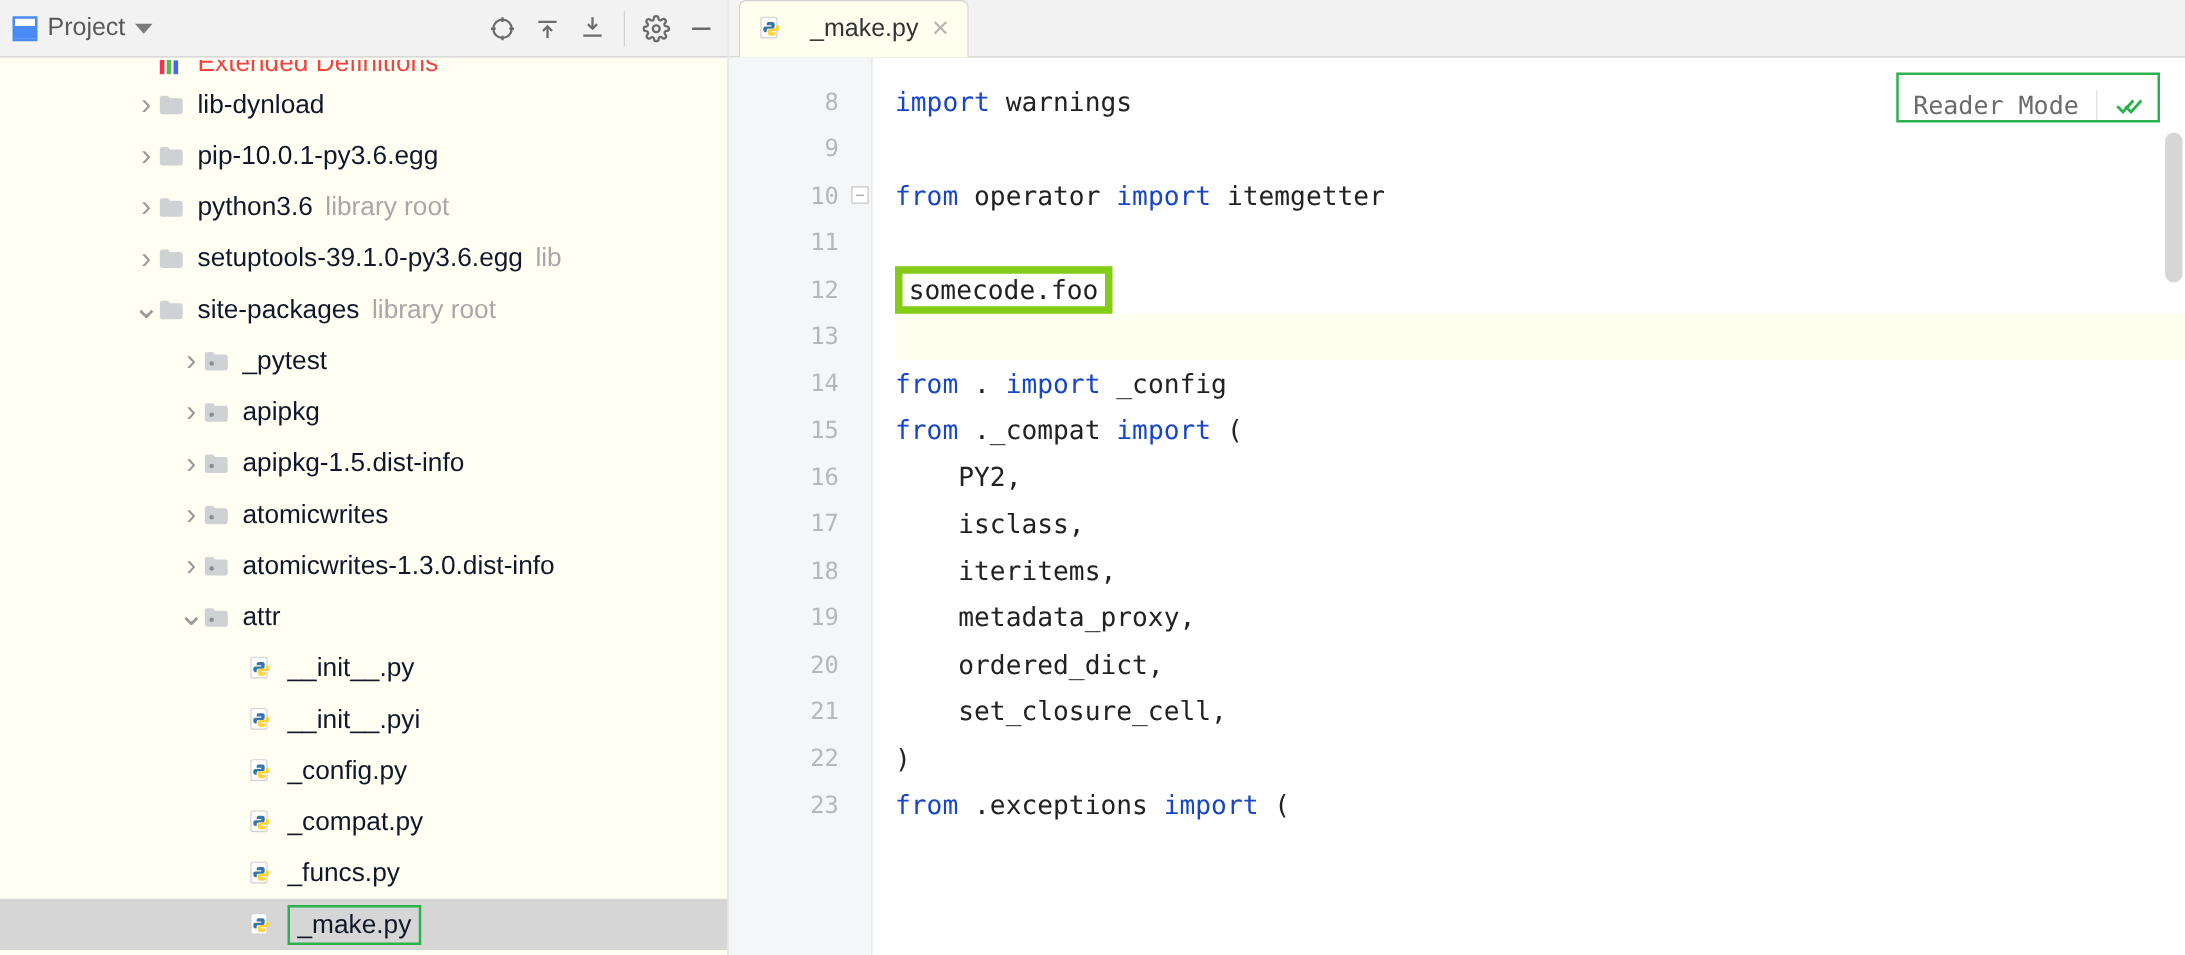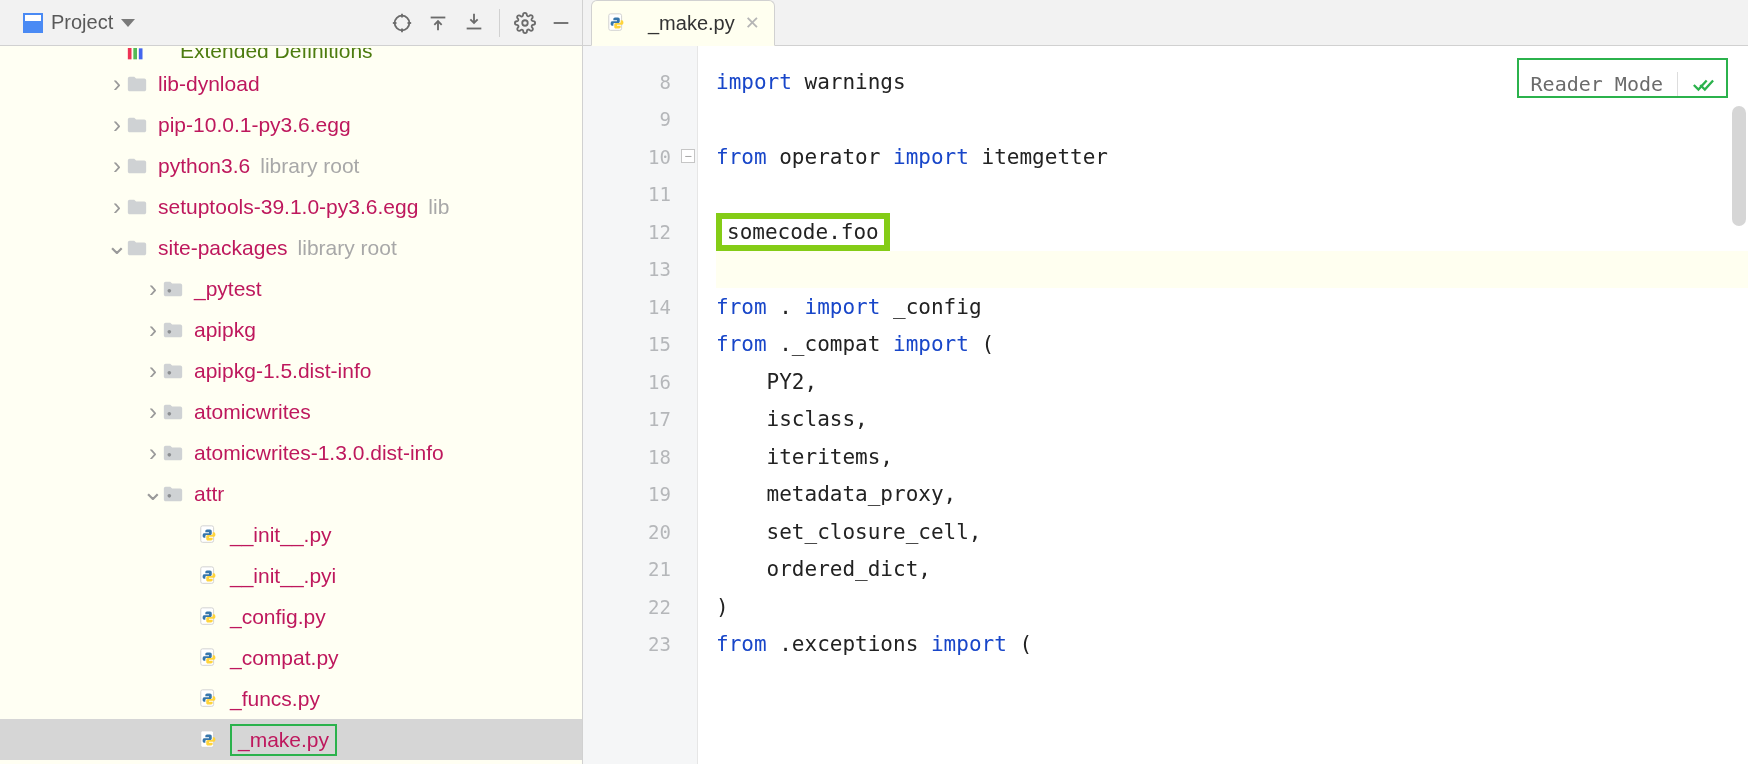--- a/index.html
+++ b/index.html
@@ -30,21 +30,20 @@
   padding: 0 10px;
   flex-shrink: 0;
 }
 .project-label {
   display: flex;
   align-items: center;
   gap: 8px;
   color: #595959;
   font-size: 20px;
   cursor: pointer;
-  margin-left: 13px;
 }
 .proj-icon {
   width: 20px;
   height: 20px;
   border: 2px solid #4a8af4;
   background: linear-gradient(to bottom, #fff 35%, #4a8af4 35%);
   display: inline-block;
 }
 .tri-down {
   display: inline-block;
@@ -79,21 +78,21 @@
 }
 .chev { width: 18px; display: inline-flex; justify-content: center; color: #888; }
 .chev.right::before { content: "›"; font-size: 24px; line-height: 18px; color: #9a9a9a; }
 .chev.down::before { content: "⌄"; font-size: 26px; line-height: 10px; color: #9a9a9a; position: relative; top: -3px; }
 .chev.none::before { content: ""; }
 .folder-icon, .py-icon {
   width: 22px; height: 22px; margin-right: 10px; display: inline-flex; align-items: center; justify-content: center;
 }
 .folder-icon svg { width: 22px; height: 20px; }
 .py-icon svg { width: 22px; height: 22px; }
-.tree-label { font-size: 21px; color: #be185d; }
+.tree-label { font-size: 21px; color: #0f172a; }
 .library-badge { color: #a8a8a8; font-size: 21px; margin-left: 10px; }
 .editor-area {
   flex: 1;
   display: flex;
   flex-direction: column;
   background: #fff;
 }
 .tabs-bar {
   height: 46px;
   display: flex;
@@ -253,21 +252,21 @@
         <div class="tree-row" style="height: 15px; overflow: hidden; align-items: flex-end;">
           <span style="display: inline-block; width: 108px;"></span>
           <span class="chev none"></span>
           <span class="folder-icon">
             <svg viewBox="0 0 24 20">
               <rect x="2" y="4" width="4" height="14" fill="#e35"></rect>
               <rect x="8" y="2" width="4" height="16" fill="#5b5"></rect>
               <rect x="14" y="6" width="4" height="12" fill="#46e"></rect>
             </svg>
           </span>
-          <span class="tree-label" style="color: #4d7c0f; margin-left: 22px;">Extended Definitions</span>
+          <span class="tree-label" style="color: #ef4444;">Extended Definitions</span>
         </div>
         <div class="tree-row">
           <span style="display: inline-block; width: 108px;"></span>
           <span class="chev right"></span>
           <span class="folder-icon">
             <svg viewBox="0 0 24 20">
               <path d="M2 4c0-1 .8-2 2-2h5l2 2h9c1 0 2 1 2 2v10c0 1-1 2-2 2H4c-1 0-2-1-2-2V4z" fill="#cfd2d4"></path>
             </svg>
           </span>
           <span class="tree-label">lib-dynload</span>
@@ -505,20 +504,20 @@
           <div class="line"><span class="kw">from</span><span class="txt"> operator </span><span class="kw">import</span><span class="txt"> itemgetter</span></div>
           <div class="line"></div>
           <div class="line"><span class="txt boxed-span">somecode.foo</span></div>
           <div class="line current"></div>
           <div class="line"><span class="kw">from</span><span class="txt"> . </span><span class="kw">import</span><span class="txt"> _config</span></div>
           <div class="line"><span class="kw">from</span><span class="txt"> ._compat </span><span class="kw">import</span><span class="txt"> (</span></div>
           <div class="line"><span class="txt">    PY2,</span></div>
           <div class="line"><span class="txt">    isclass,</span></div>
           <div class="line"><span class="txt">    iteritems,</span></div>
           <div class="line"><span class="txt">    metadata_proxy,</span></div>
+          <div class="line"><span class="txt">    ordered_dict,</span></div>
           <div class="line"><span class="txt">    set_closure_cell,</span></div>
-          <div class="line"><span class="txt">    ordered_dict,</span></div>
           <div class="line"><span class="txt">)</span></div>
           <div class="line"><span class="kw">from</span><span class="txt"> .exceptions </span><span class="kw">import</span><span class="txt"> (</span></div>
         </div>
     </div>
   </div>
 </div>
 
 </body></html>

